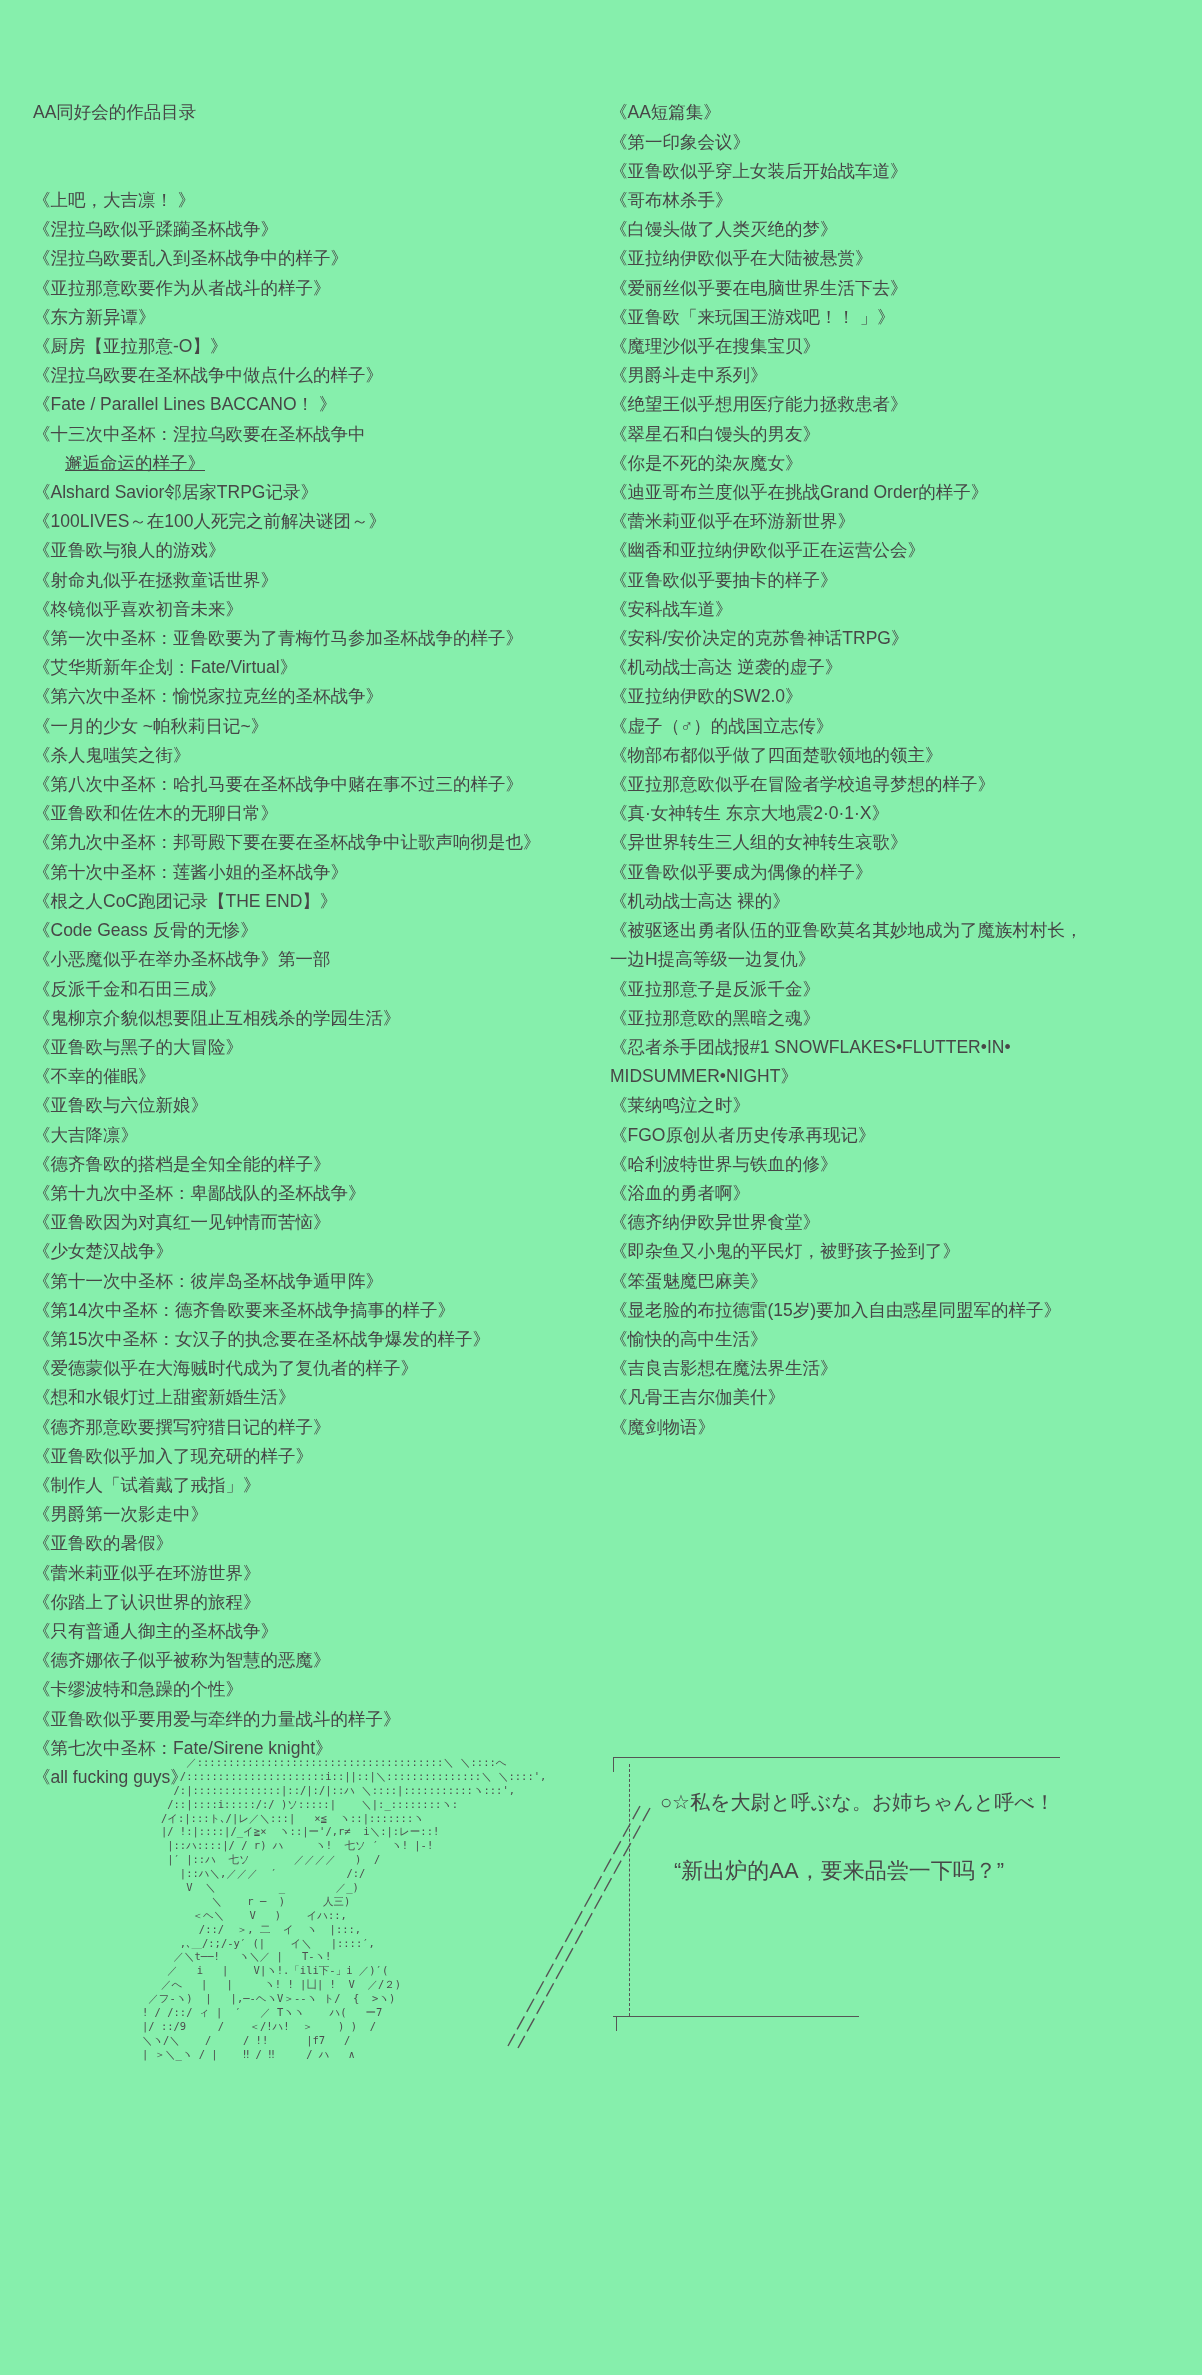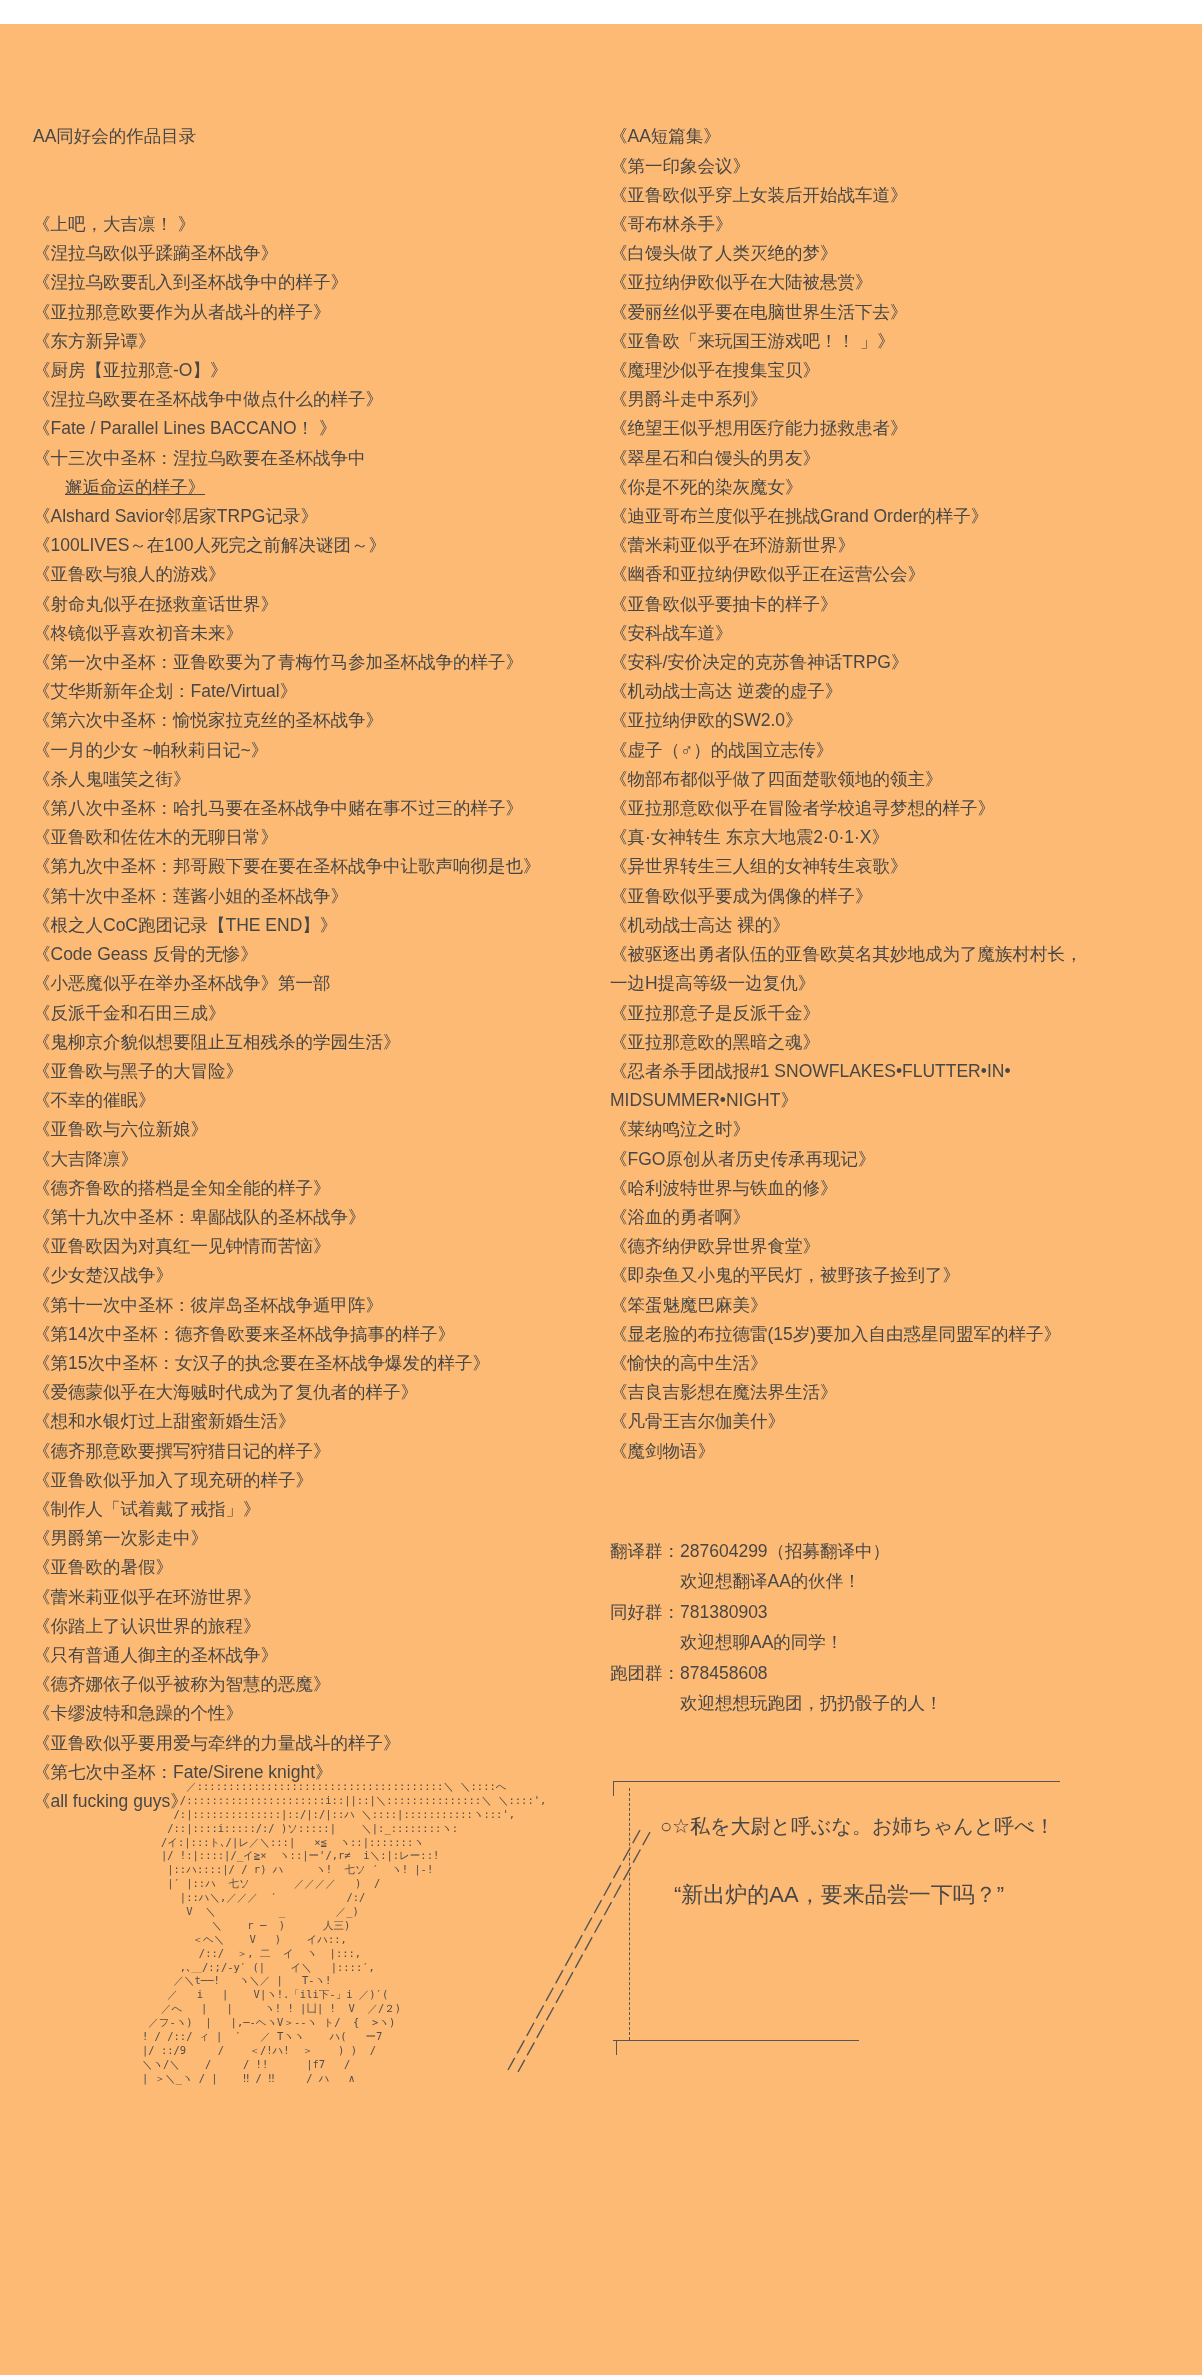--- a/index.html
+++ b/index.html
@@ -1,18 +1,18 @@
 <!DOCTYPE html>
 <html><head>
 <meta charset="utf-8">
 <style>
   html,body{margin:0;padding:0;background:#ffffff;}
   body{width:1202px;height:2375px;position:relative;overflow:hidden;
        font-family:"Liberation Sans","DejaVu Sans",sans-serif;color:#474747;}
-  .page{position:absolute;inset:0;background:#fdba74;margin-top:24px;}
+  .page{position:absolute;inset:0;background:#86efac;}
   .col{position:absolute;top:40px;font-size:17.5px;line-height:29.2px;white-space:pre;}
   .col.left{left:33px;width:570px;}
   .col.right{left:610px;width:592px;}
   .line{white-space:pre;}
   .indent2{padding-left:32px;text-decoration:underline;}
   .contact{position:absolute;left:610px;top:1512px;font-size:17.5px;line-height:30.4px;white-space:pre;}
   .contact .indent{padding-left:70px;}
   .aa-art{position:absolute;left:104px;top:1756px;font-family:"DejaVu Sans Mono","Liberation Mono",monospace;
           font-size:10.5px;line-height:13.9px;color:#4d4d4d;}
   .aa-line{white-space:pre;height:13.9px;}
@@ -32,21 +32,20 @@
 
   <div class="col left">
     <div class="line">AA同好会的作品目录</div>
     <div><div class="line">《上吧，大吉凛！ 》</div><div class="line">《涅拉乌欧似乎蹂躏圣杯战争》</div><div class="line">《涅拉乌欧要乱入到圣杯战争中的样子》</div><div class="line">《亚拉那意欧要作为从者战斗的样子》</div><div class="line">《东方新异谭》</div><div class="line">《厨房【亚拉那意-O】》</div><div class="line">《涅拉乌欧要在圣杯战争中做点什么的样子》</div><div class="line">《Fate / Parallel Lines BACCANO！ 》</div><div class="line">《十三次中圣杯：涅拉乌欧要在圣杯战争中</div><div class="line indent2">邂逅命运的样子》</div><div class="line">《Alshard Savior邻居家TRPG记录》</div><div class="line">《100LIVES～在100人死完之前解决谜团～》</div><div class="line">《亚鲁欧与狼人的游戏》</div><div class="line">《射命丸似乎在拯救童话世界》</div><div class="line">《柊镜似乎喜欢初音未来》</div><div class="line">《第一次中圣杯：亚鲁欧要为了青梅竹马参加圣杯战争的样子》</div><div class="line">《艾华斯新年企划：Fate/Virtual》</div><div class="line">《第六次中圣杯：愉悦家拉克丝的圣杯战争》</div><div class="line">《一月的少女 ~帕秋莉日记~》</div><div class="line">《杀人鬼嗤笑之街》</div><div class="line">《第八次中圣杯：哈扎马要在圣杯战争中赌在事不过三的样子》</div><div class="line">《亚鲁欧和佐佐木的无聊日常》</div><div class="line">《第九次中圣杯：邦哥殿下要在要在圣杯战争中让歌声响彻是也》</div><div class="line">《第十次中圣杯：莲酱小姐的圣杯战争》</div><div class="line">《根之人CoC跑团记录【THE END】》</div><div class="line">《Code Geass 反骨的无惨》</div><div class="line">《小恶魔似乎在举办圣杯战争》第一部</div><div class="line">《反派千金和石田三成》</div><div class="line">《鬼柳京介貌似想要阻止互相残杀的学园生活》</div><div class="line">《亚鲁欧与黑子的大冒险》</div><div class="line">《不幸的催眠》</div><div class="line">《亚鲁欧与六位新娘》</div><div class="line">《大吉降凛》</div><div class="line">《德齐鲁欧的搭档是全知全能的样子》</div><div class="line">《第十九次中圣杯：卑鄙战队的圣杯战争》</div><div class="line">《亚鲁欧因为对真红一见钟情而苦恼》</div><div class="line">《少女楚汉战争》</div><div class="line">《第十一次中圣杯：彼岸岛圣杯战争遁甲阵》</div><div class="line">《第14次中圣杯：德齐鲁欧要来圣杯战争搞事的样子》</div><div class="line">《第15次中圣杯：女汉子的执念要在圣杯战争爆发的样子》</div><div class="line">《爱德蒙似乎在大海贼时代成为了复仇者的样子》</div><div class="line">《想和水银灯过上甜蜜新婚生活》</div><div class="line">《德齐那意欧要撰写狩猎日记的样子》</div><div class="line">《亚鲁欧似乎加入了现充研的样子》</div><div class="line">《制作人「试着戴了戒指」》</div><div class="line">《男爵第一次影走中》</div><div class="line">《亚鲁欧的暑假》</div><div class="line">《蕾米莉亚似乎在环游世界》</div><div class="line">《你踏上了认识世界的旅程》</div><div class="line">《只有普通人御主的圣杯战争》</div><div class="line">《德齐娜依子似乎被称为智慧的恶魔》</div><div class="line">《卡缪波特和急躁的个性》</div><div class="line">《亚鲁欧似乎要用爱与牵绊的力量战斗的样子》</div><div class="line">《第七次中圣杯：Fate/Sirene knight》</div><div class="line">《all fucking guys》</div></div>
   </div>
 
   <div class="col right">
     <div><div class="line">《AA短篇集》</div><div class="line">《第一印象会议》</div><div class="line">《亚鲁欧似乎穿上女装后开始战车道》</div><div class="line">《哥布林杀手》</div><div class="line">《白馒头做了人类灭绝的梦》</div><div class="line">《亚拉纳伊欧似乎在大陆被悬赏》</div><div class="line">《爱丽丝似乎要在电脑世界生活下去》</div><div class="line">《亚鲁欧「来玩国王游戏吧！！ 」》</div><div class="line">《魔理沙似乎在搜集宝贝》</div><div class="line">《男爵斗走中系列》</div><div class="line">《绝望王似乎想用医疗能力拯救患者》</div><div class="line">《翠星石和白馒头的男友》</div><div class="line">《你是不死的染灰魔女》</div><div class="line">《迪亚哥布兰度似乎在挑战Grand Order的样子》</div><div class="line">《蕾米莉亚似乎在环游新世界》</div><div class="line">《幽香和亚拉纳伊欧似乎正在运营公会》</div><div class="line">《亚鲁欧似乎要抽卡的样子》</div><div class="line">《安科战车道》</div><div class="line">《安科/安价决定的克苏鲁神话TRPG》</div><div class="line">《机动战士高达 逆袭的虚子》</div><div class="line">《亚拉纳伊欧的SW2.0》</div><div class="line">《虚子（♂）的战国立志传》</div><div class="line">《物部布都似乎做了四面楚歌领地的领主》</div><div class="line">《亚拉那意欧似乎在冒险者学校追寻梦想的样子》</div><div class="line">《真·女神转生 东京大地震2·0·1·X》</div><div class="line">《异世界转生三人组的女神转生哀歌》</div><div class="line">《亚鲁欧似乎要成为偶像的样子》</div><div class="line">《机动战士高达 裸的》</div><div class="line">《被驱逐出勇者队伍的亚鲁欧莫名其妙地成为了魔族村村长，</div><div class="line">一边H提高等级一边复仇》</div><div class="line">《亚拉那意子是反派千金》</div><div class="line">《亚拉那意欧的黑暗之魂》</div><div class="line">《忍者杀手团战报#1 SNOWFLAKES•FLUTTER•IN•</div><div class="line">MIDSUMMER•NIGHT》</div><div class="line">《莱纳鸣泣之时》</div><div class="line">《FGO原创从者历史传承再现记》</div><div class="line">《哈利波特世界与铁血的修》</div><div class="line">《浴血的勇者啊》</div><div class="line">《德齐纳伊欧异世界食堂》</div><div class="line">《即杂鱼又小鬼的平民灯，被野孩子捡到了》</div><div class="line">《笨蛋魅魔巴麻美》</div><div class="line">《显老脸的布拉德雷(15岁)要加入自由惑星同盟军的样子》</div><div class="line">《愉快的高中生活》</div><div class="line">《吉良吉影想在魔法界生活》</div><div class="line">《凡骨王吉尔伽美什》</div><div class="line">《魔剑物语》</div></div>
   </div>
 
-  <div class="contact"><div class="line">翻译群：287604299（招募翻译中）</div><div class="line indent">欢迎想翻译AA的伙伴！</div><div class="line">同好群：781380903</div><div class="line indent">欢迎想聊AA的同学！</div><div class="line">跑团群：878458608</div><div class="line indent">欢迎想想玩跑团，扔扔骰子的人！</div></div>
 
   <div class="aa-art">
       <div class="aa-line">             ／:::::::::::::::::::::::::::::::::::::::＼ ＼::::へ</div>
       <div class="aa-line">            /::::::::::::::::::::::i::||::|＼:::::::::::::::＼ ＼::::',</div>
       <div class="aa-line">           /:|::::::::::::::|::/|:/|::ハ ＼::::|:::::::::::ヽ:::',</div>
       <div class="aa-line">          /::|::::i:::::/:/ )ソ:::::|    ＼|:_::::::::ヽ:</div>
       <div class="aa-line">         /イ:|:::ト､/|レ／＼:::|   ×≦  ヽ::|:::::::ヽ</div>
       <div class="aa-line">         |/ !:|::::|/_イ≧×  ヽ::|ー'/,r≠  i＼:|:レー::!</div>
       <div class="aa-line">          |::ハ::::|/ / r) ハ     ヽ!  七ソ ′  ヽ! |-!</div>
       <div class="aa-line">          |′ |::ハ  七ソ       ／／／／   )  /</div>

